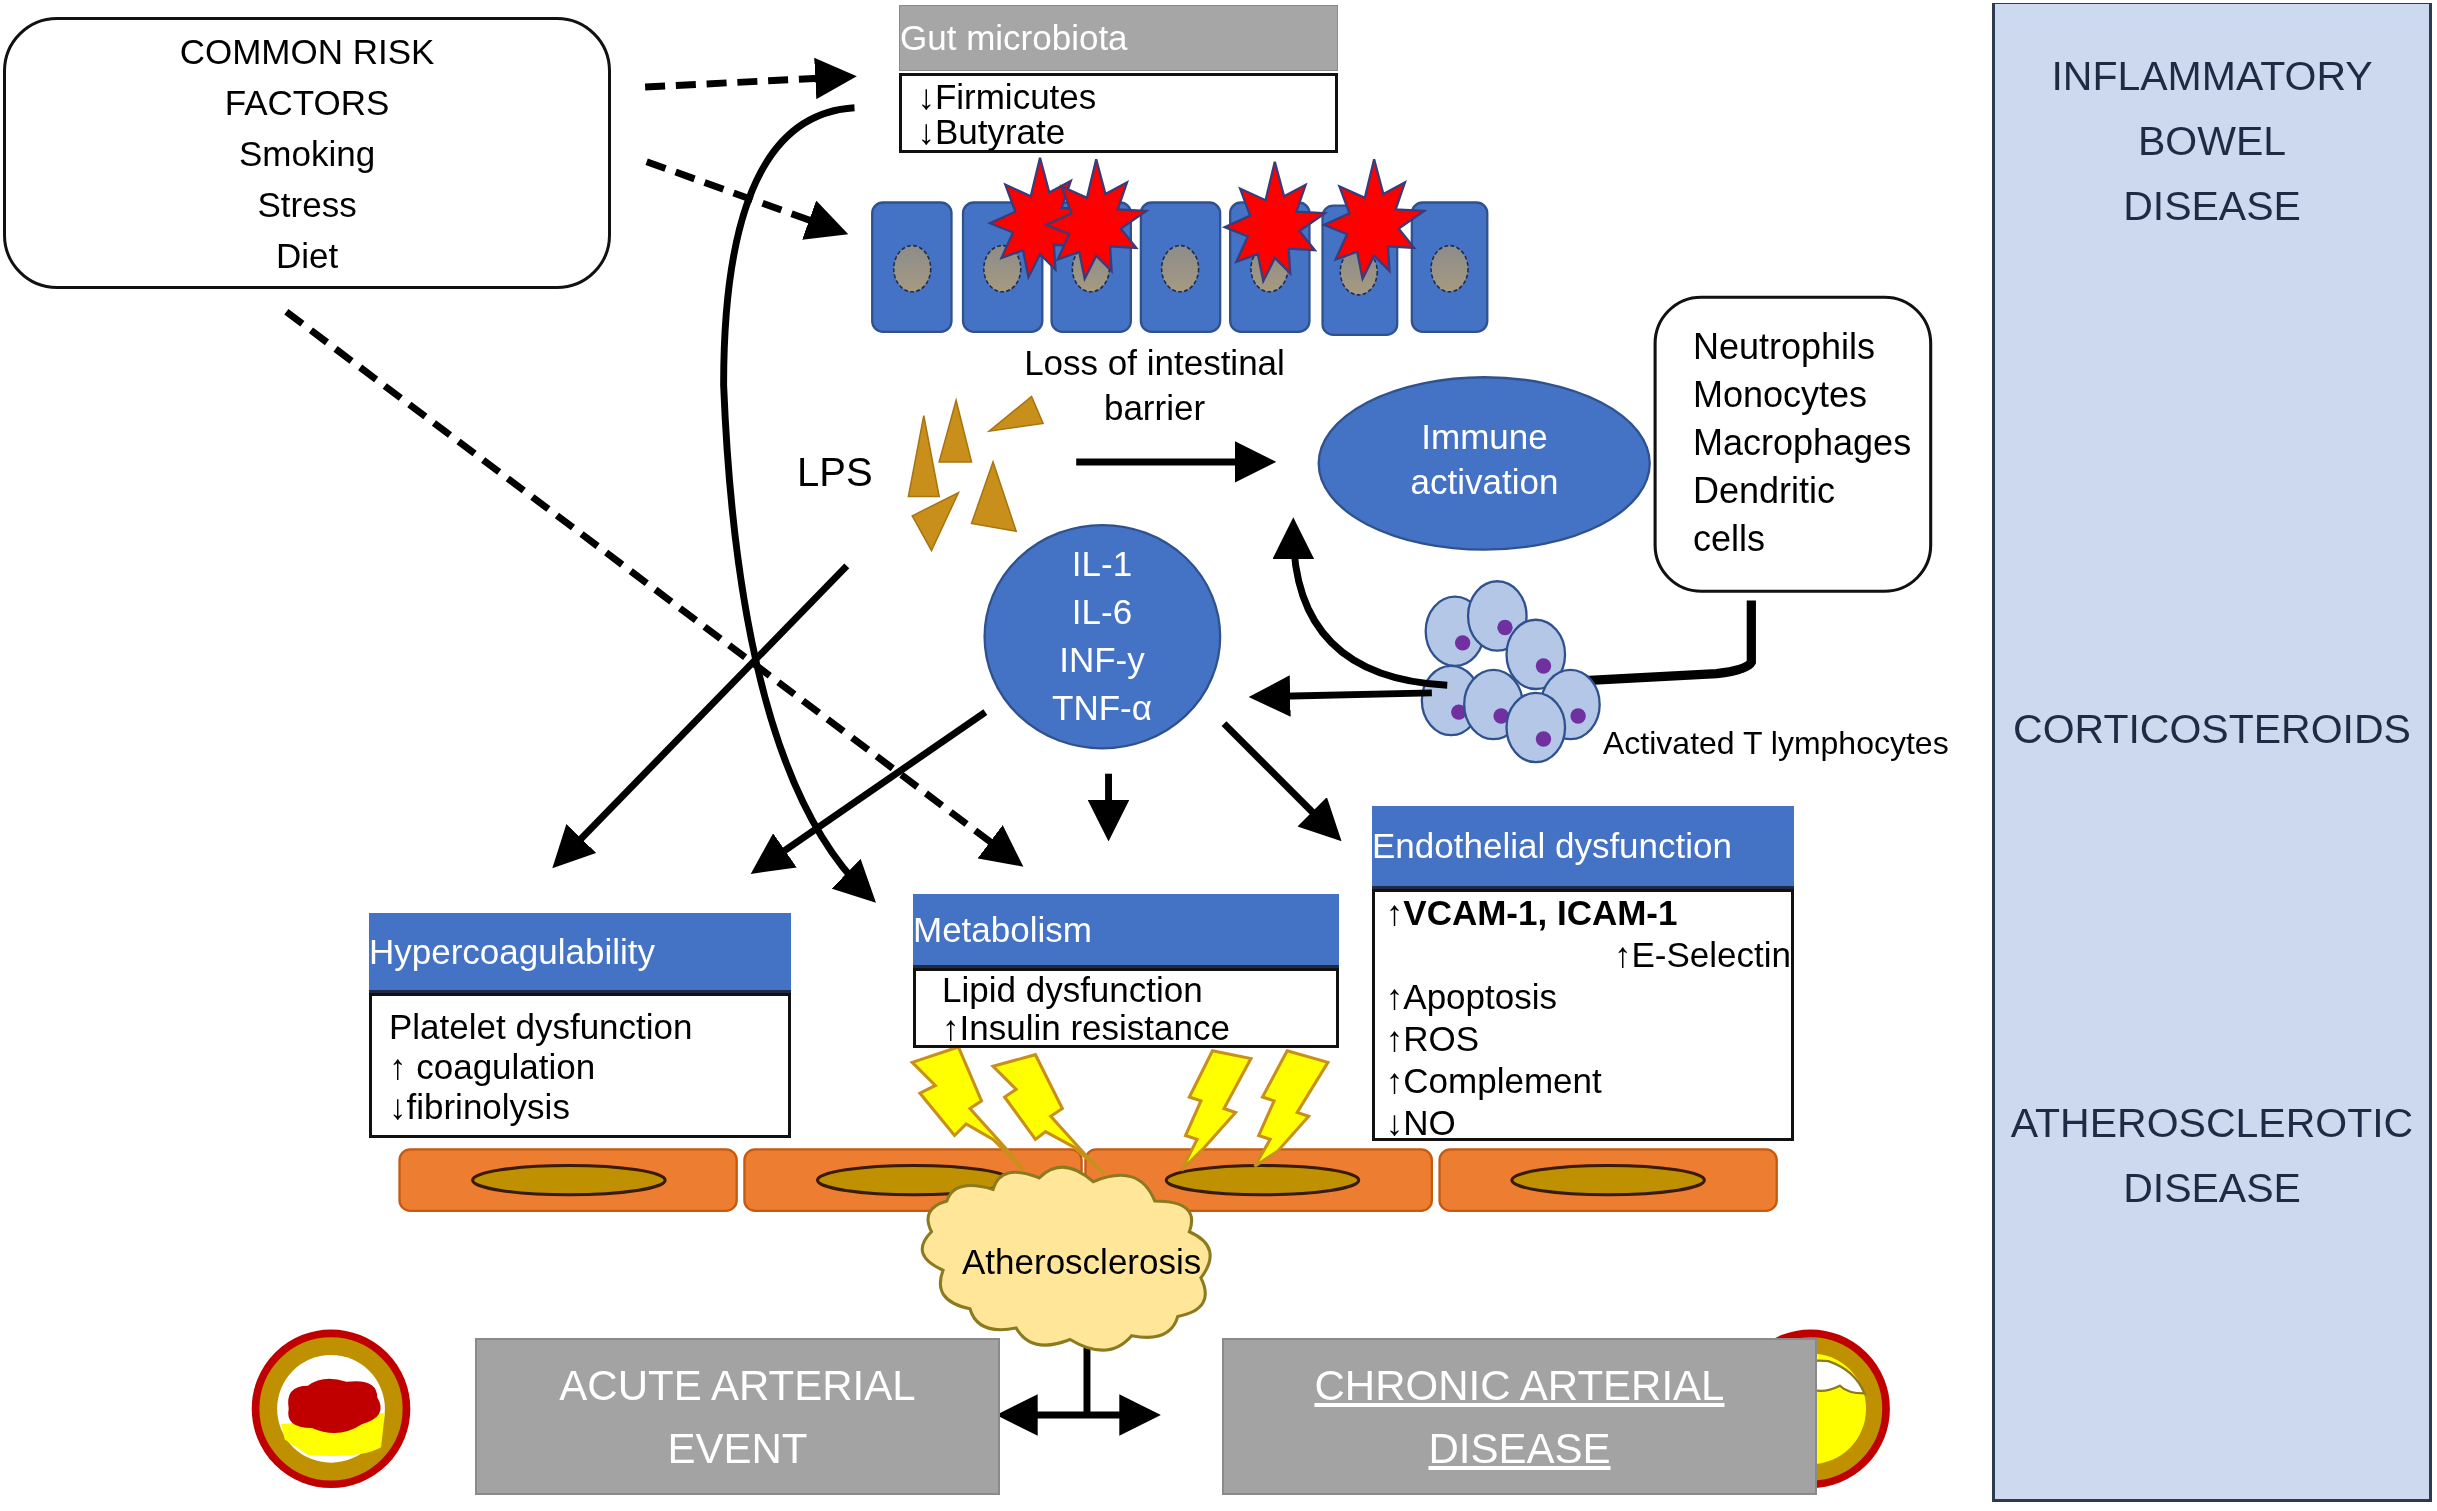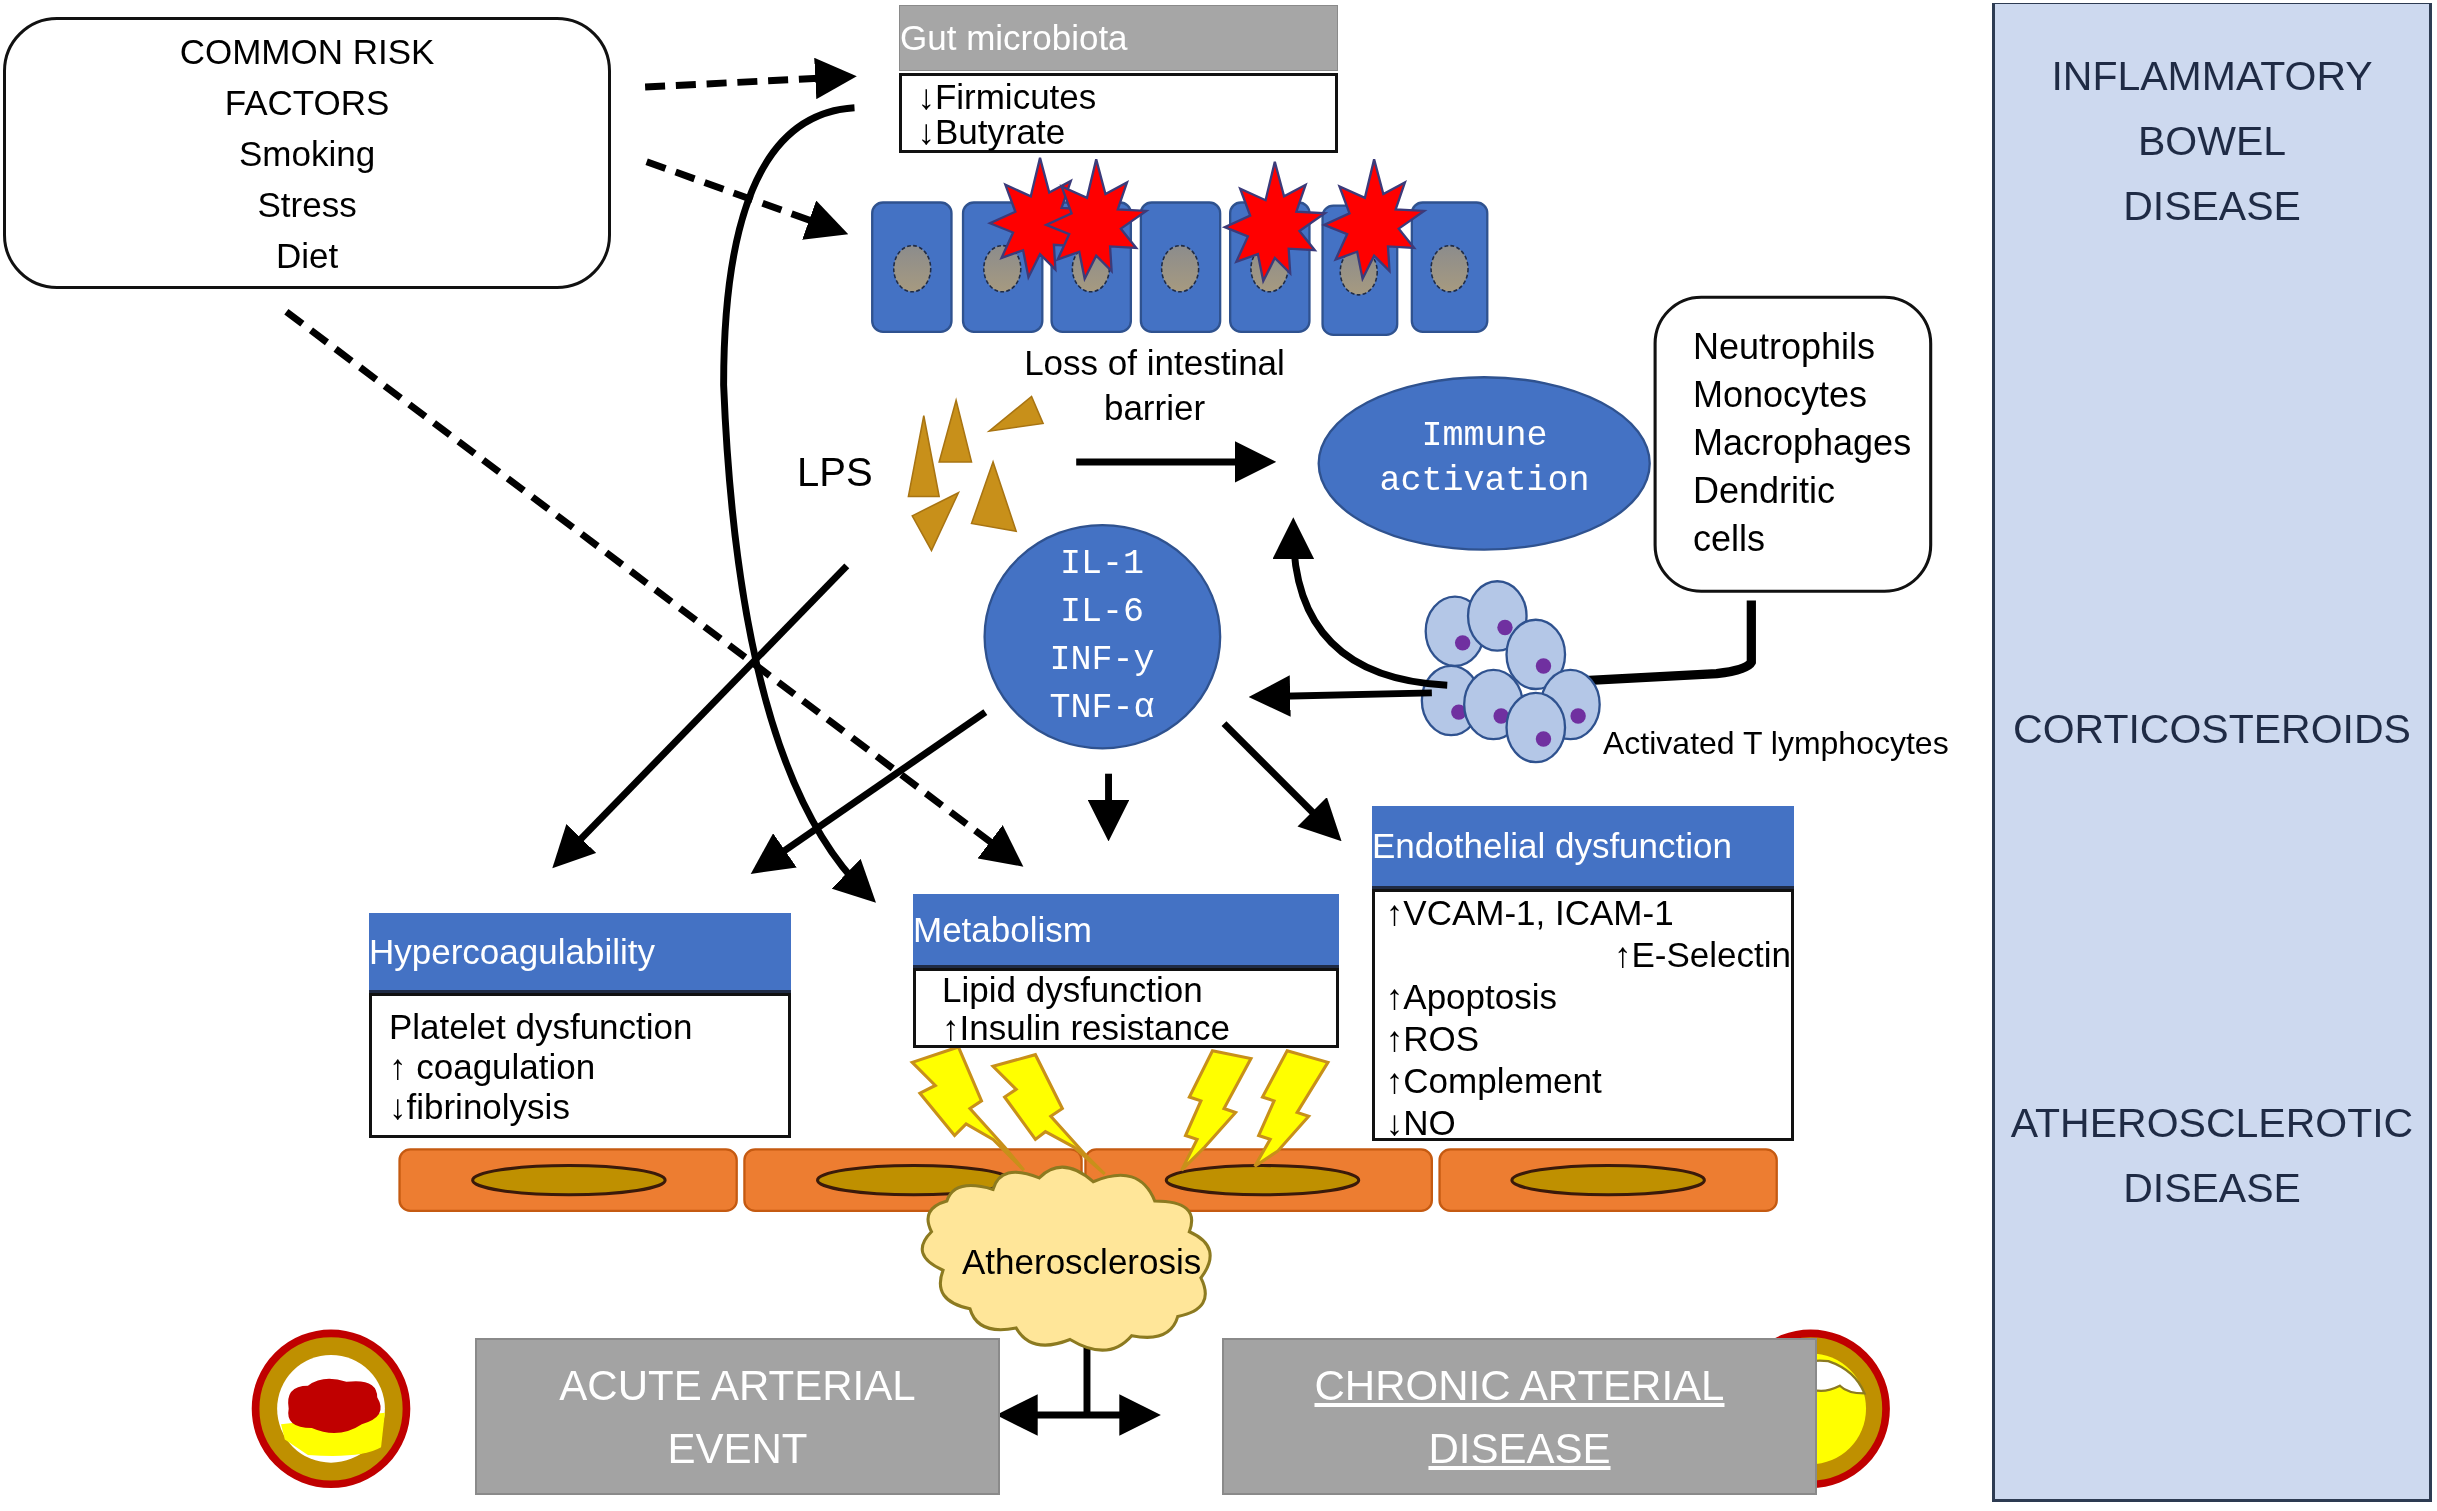--- a/index.html
+++ b/index.html
@@ -4,21 +4,21 @@
 <style>
   html, body { margin: 0; padding: 0; background: #ffffff; }
   body { width: 2438px; height: 1512px; position: relative; overflow: hidden; font-family: "Liberation Sans", sans-serif; color: #000; }
   #diagram { position: absolute; left: 0; top: 0; width: 2438px; height: 1512px; }
   .abs { position: absolute; box-sizing: border-box; }
   .risk-box { left: 3.1px; top: 17px; width: 608px; height: 272px; border: 3.1px solid #111; border-radius: 54px; background: #fff; display: flex; flex-direction: column; align-items: center; justify-content: center; }
   .risk-box div { font-size: 35px; line-height: 51px; text-align: center; }
   .header-box { display: flex; align-items: center; justify-content: flex-start; color: #fff; }
   .list-box { background: #fff; border: 3.1px solid #111; }
   .list-line { font-size: 35px; line-height: 40px; white-space: nowrap; }
-  .white-txt { color: #fff; text-align: center; font-family: Liberation Mono, monospace; }
+  .white-txt { color: #fff; text-align: center; }
   .sidebar { left: 1992px; top: 3.1px; width: 440px; height: 1499px; background: #cdd9ef; border-left: 3.8px solid #2d3b52; border-right: 3.8px solid #2d3b52; border-bottom: 3.1px solid #2d3b52; border-top: 1.5px solid #2d3b52; }
   .side-txt { position: absolute; left: 0; width: 100%; text-align: center; color: #1f2b45; font-size: 41px; line-height: 65px; }
   .big-gray { background: #a3a3a3; border: 2.3px solid #8a8a8a; color: #fff; font-size: 42px; text-align: center; display: flex; flex-direction: column; justify-content: center; }
 </style>
 </head>
 <body>
 
 <svg id="diagram" viewBox="0 0 3167 1964" xmlns="http://www.w3.org/2000/svg">
   <defs>
     <marker id="ah" markerWidth="6" markerHeight="6" refX="4" refY="3" orient="auto" markerUnits="strokeWidth">
@@ -250,21 +250,21 @@
     <div class="list-line" style="line-height:38px;"><span></span><span>Lipid dysfunction</span></div>
     <div class="list-line" style="line-height:38px;"><span>↑</span><span>Insulin resistance</span></div>
   </div>
 </div>
 
 <div class="abs" style="left:1372px;top:806px;width:422px;height:336px;">
   <div class="abs header-box" style="left:0;top:0;width:422px;height:83px;background:#4472c4;border-bottom:3.1px solid #1f2b45;">
     <span style="font-size:35px;">Endothelial dysfunction</span>
   </div>
   <div class="abs list-box" style="left:0;top:83px;width:422px;height:252px;padding:0 0 0 10.8px;">
-    <div class="list-line" style="line-height:42px;"><span>↑</span><span>VCAM-1, ICAM-1</span></div>
+    <div class="list-line" style="line-height:42px;font-weight:bold;"><span>↑</span><span>VCAM-1, ICAM-1</span></div>
     <div class="list-line" style="line-height:42px;text-align:right;"><span>↑</span><span>E-Selectin</span></div>
     <div class="list-line" style="line-height:42px;"><span>↑</span><span>Apoptosis</span></div>
     <div class="list-line" style="line-height:42px;"><span>↑</span><span>ROS</span></div>
     <div class="list-line" style="line-height:42px;"><span>↑</span><span>Complement</span></div>
     <div class="list-line" style="line-height:42px;"><span>↓</span><span>NO</span></div>
   </div>
 </div>
 
 <div class="abs" style="left:962px;top:1242px;width:239px;text-align:center;font-size:35px;">Atherosclerosis</div>
 

